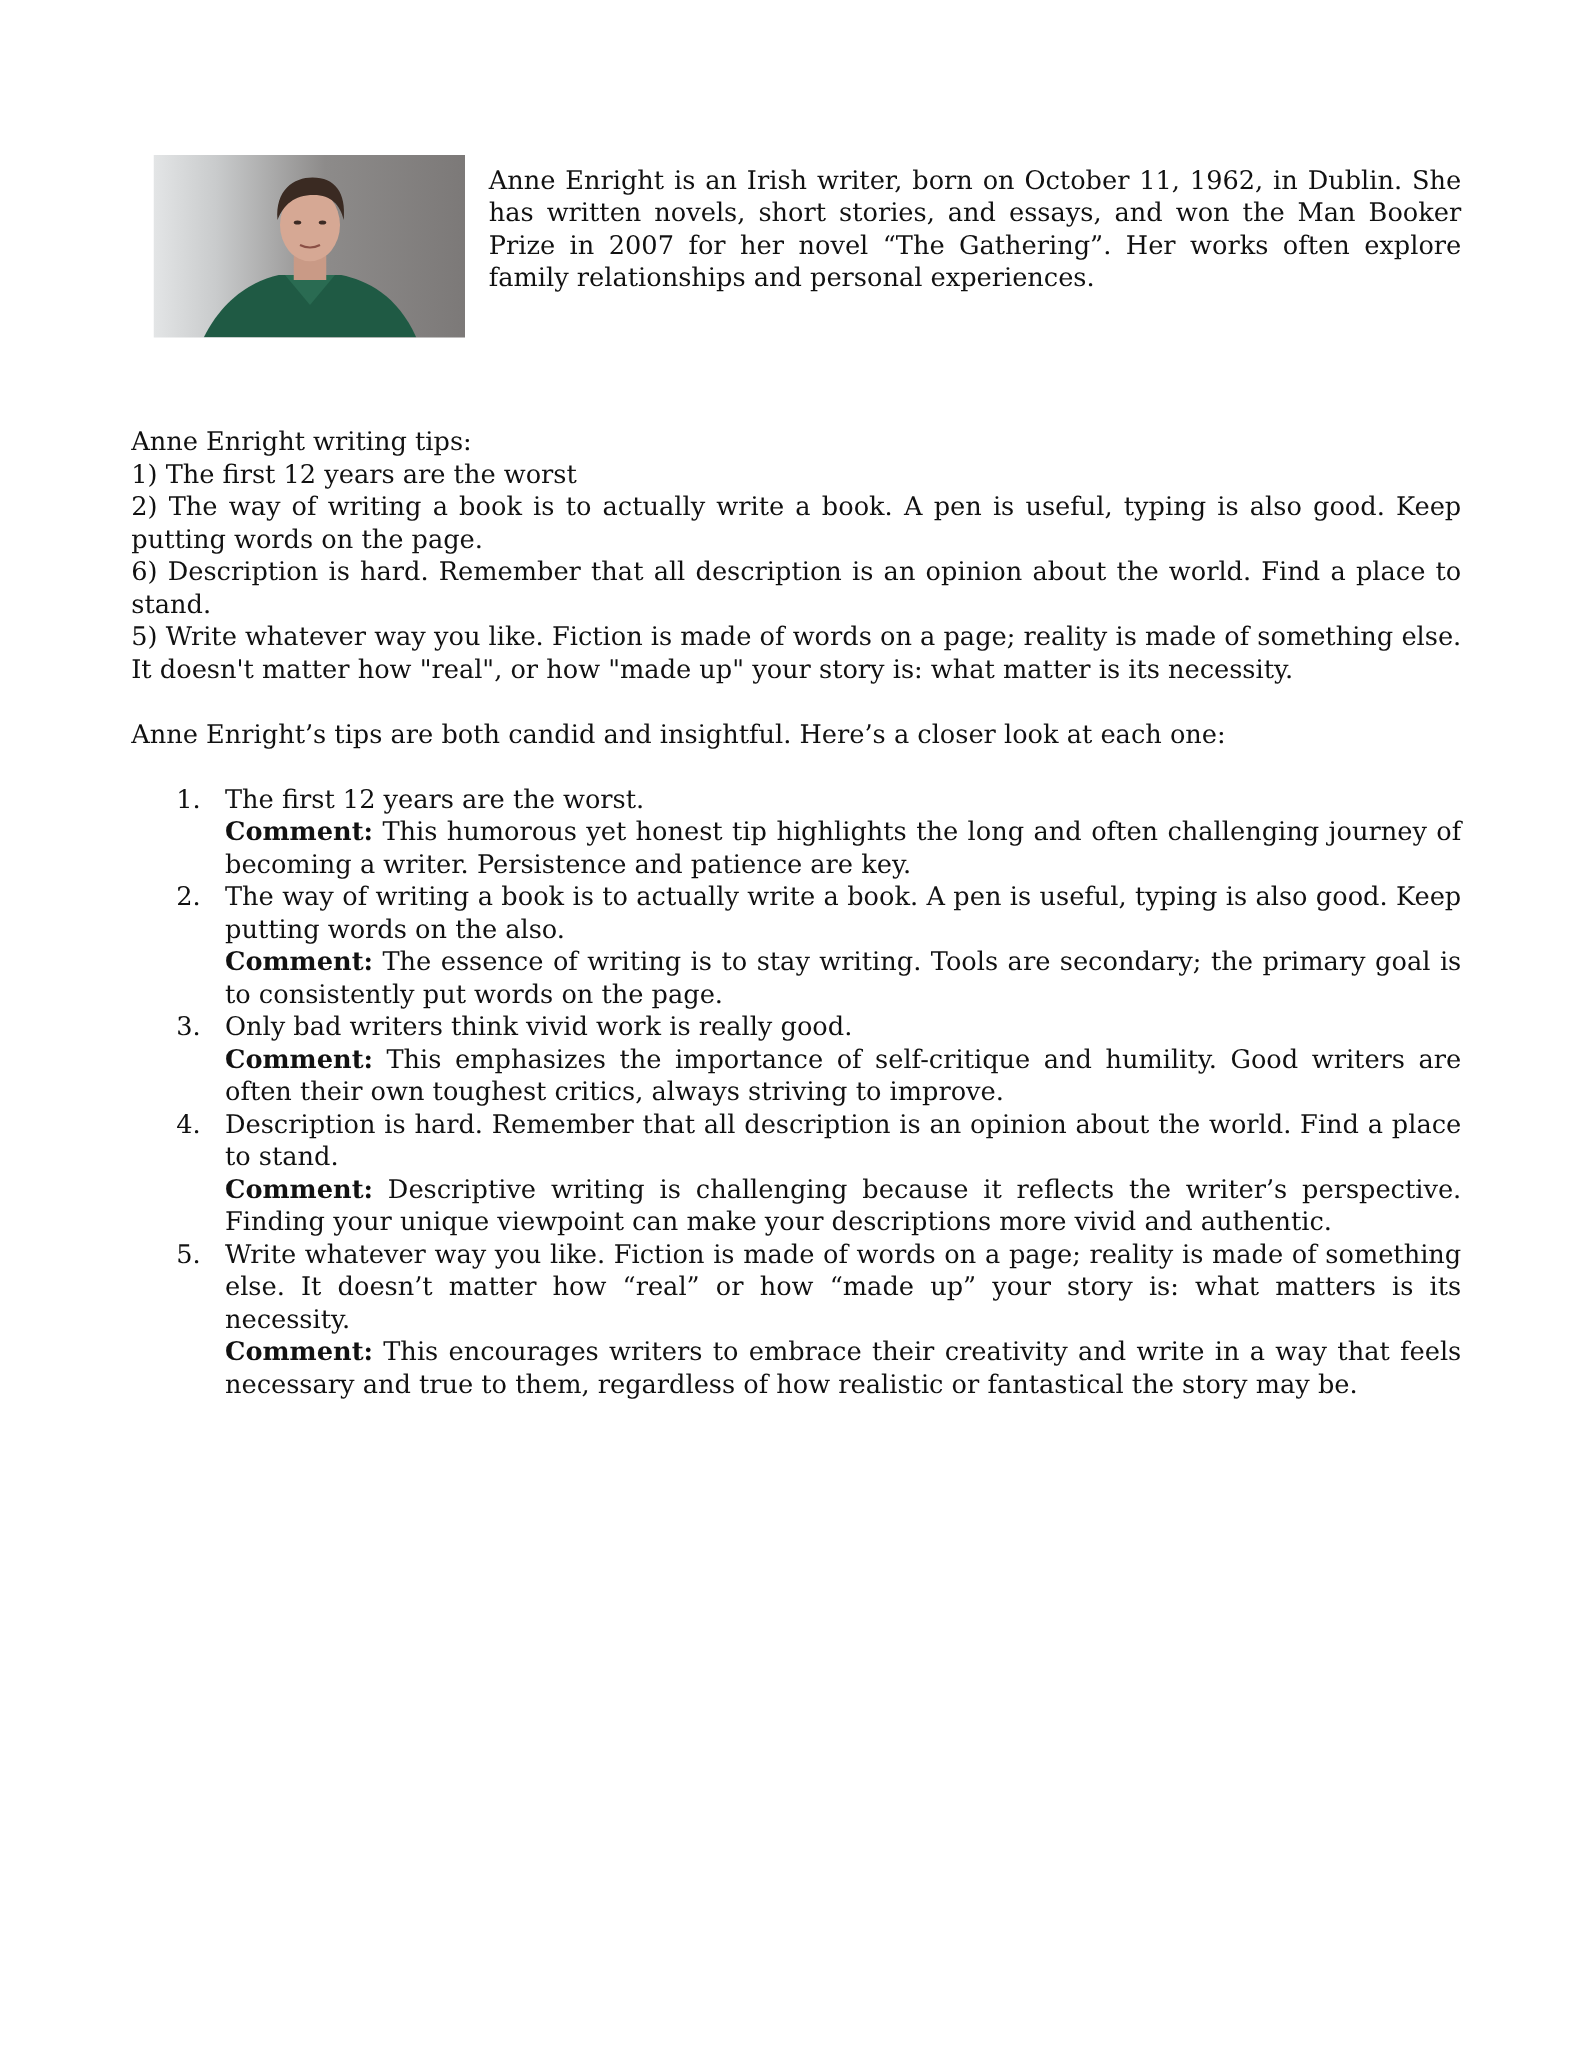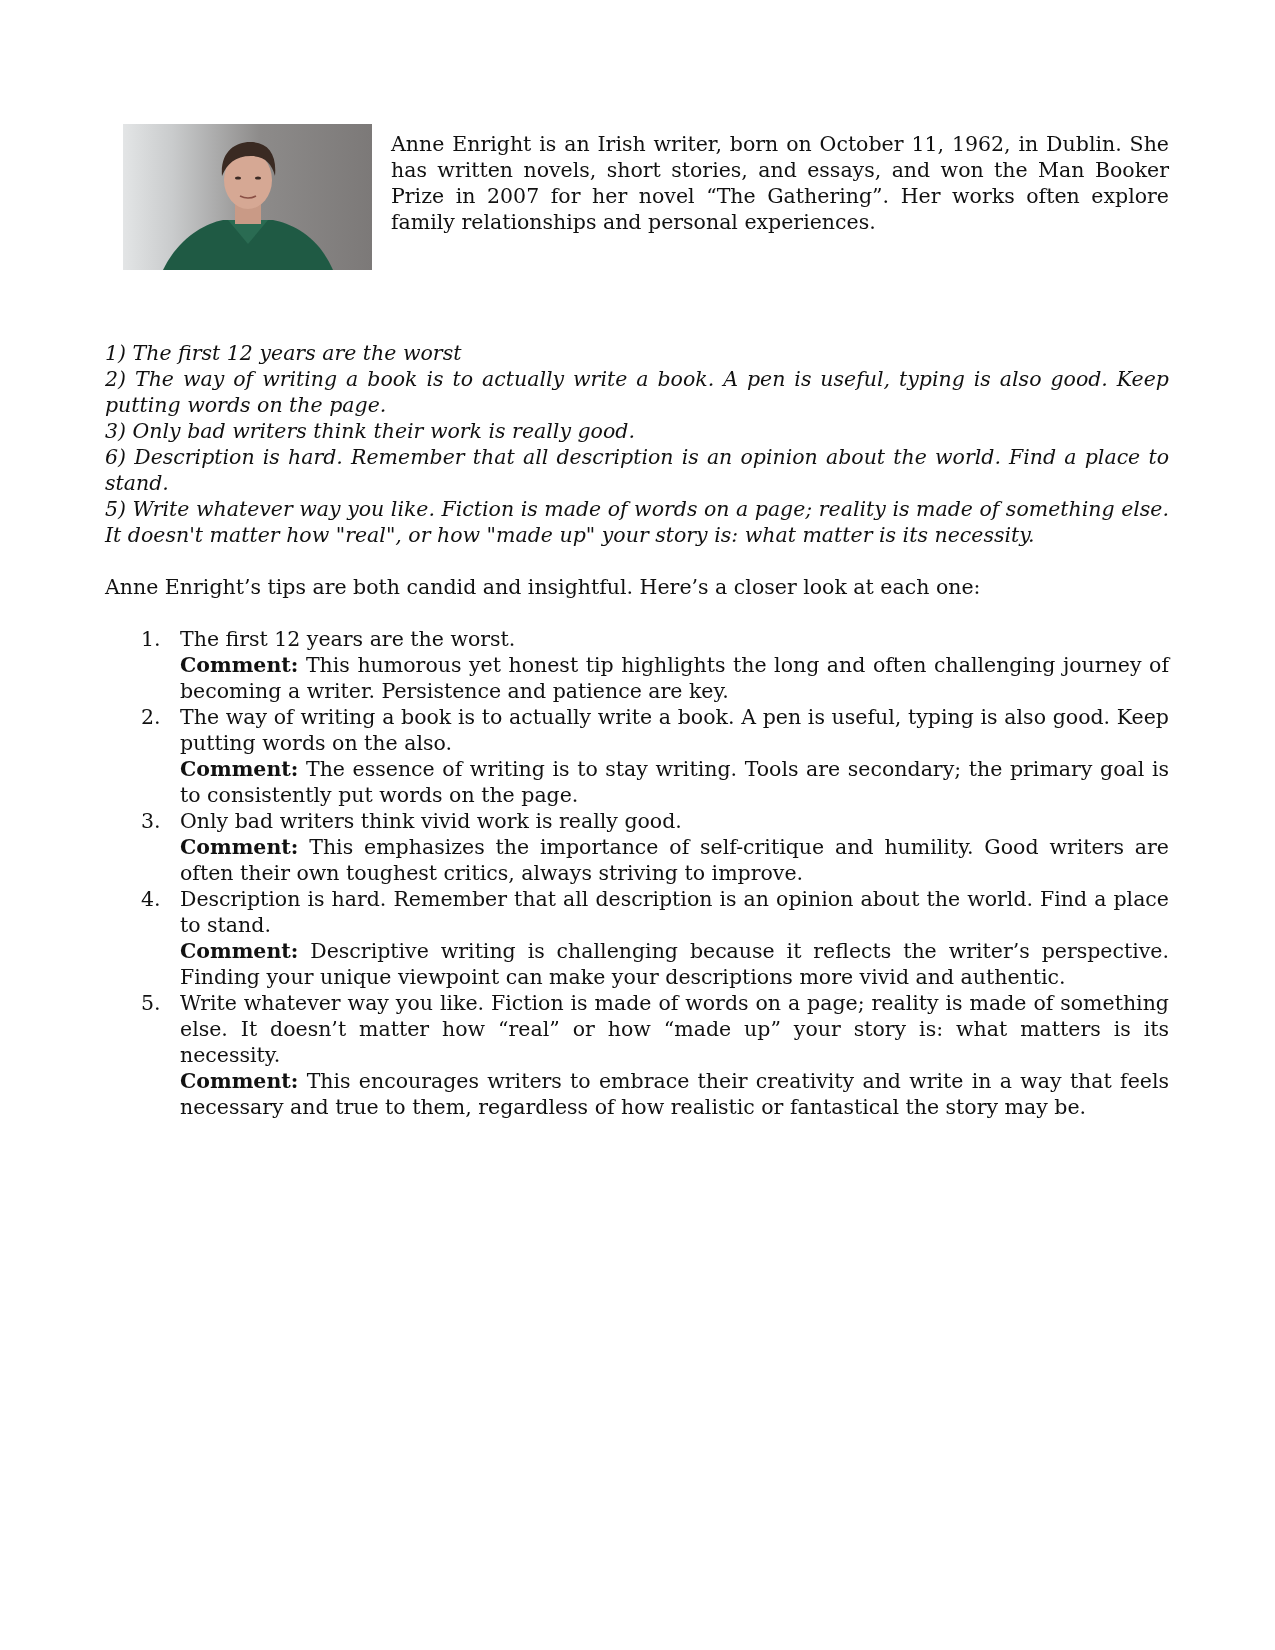--- a/index.html
+++ b/index.html
@@ -9,21 +9,21 @@
   .photo { position: absolute; left: 123px; top: 124px; width: 249px; height: 146px;
            background: linear-gradient(90deg, #e3e5e6 0%, #c9cbcc 20%, #8d8b8a 55%, #7c7978 100%);
            overflow: hidden; }
   .photo svg { width: 100%; height: 100%; display: block; }
   .bio { position: absolute; left: 391px; top: 131px; width: 778px; font-size: 20.5px;
          line-height: 26px; text-align: justify; margin: 0; }
   .body-text { position: absolute; left: 105px; top: 340px; width: 1064px; font-size: 20.5px;
                line-height: 26px; }
   .body-text p { margin: 0; text-align: justify; }
   .tips-head { margin: 0; }
-  .tip-it { font-style: italic; text-align: justify; }
+  .tip-it { text-align: justify; }
   .gap { height: 26px; }
   ol.closer { margin: 0; padding: 0; list-style: none; }
   ol.closer li { position: relative; padding-left: 75px; text-align: justify; }
   ol.closer .num { position: absolute; left: 36px; top: 0; }
   .cmt-label { font-weight: bold; margin-top: 16px; }
 </style>
 </head>
 <body>
 
 <div class="page">
@@ -43,23 +43,23 @@
       <ellipse cx="115" cy="54" rx="3" ry="1.6" fill="#3b2a24"></ellipse>
       <ellipse cx="135" cy="54" rx="3" ry="1.6" fill="#3b2a24"></ellipse>
 
       <path d="M117 72 Q125 76 133 72" stroke="#8a4f45" stroke-width="1.6" fill="none"></path>
     </svg>
   </div>
 
   <p class="bio">Anne Enright is an Irish writer, born on October 11, 1962, in Dublin. She has written novels, short stories, and essays, and won the Man Booker Prize in 2007 for her novel “The Gathering”. Her works often explore family relationships and personal experiences.</p>
 
   <div class="body-text">
+    <p class="tips-head">Anne Enright writing tips:</p>
     <p class="tip-it">1) The first 12 years are the worst</p>
     <p class="tip-it">2) The way of writing a book is to actually write a book. A pen is useful, typing is also good. Keep putting words on the page.</p>
-    <p class="tip-it">3) Only bad writers think their work is really good.</p>
     <p class="tip-it">6) Description is hard. Remember that all description is an opinion about the world. Find a place to stand.</p>
     <p class="tip-it">5) Write whatever way you like. Fiction is made of words on a page; reality is made of something else. It doesn't matter how "real", or how "made up" your story is: what matter is its necessity.</p>
 
     <div class="gap"></div>
 
     <p>Anne Enright’s tips are both candid and insightful. Here’s a closer look at each one:</p>
 
     <div class="gap"></div>
 
     <ol class="closer">

